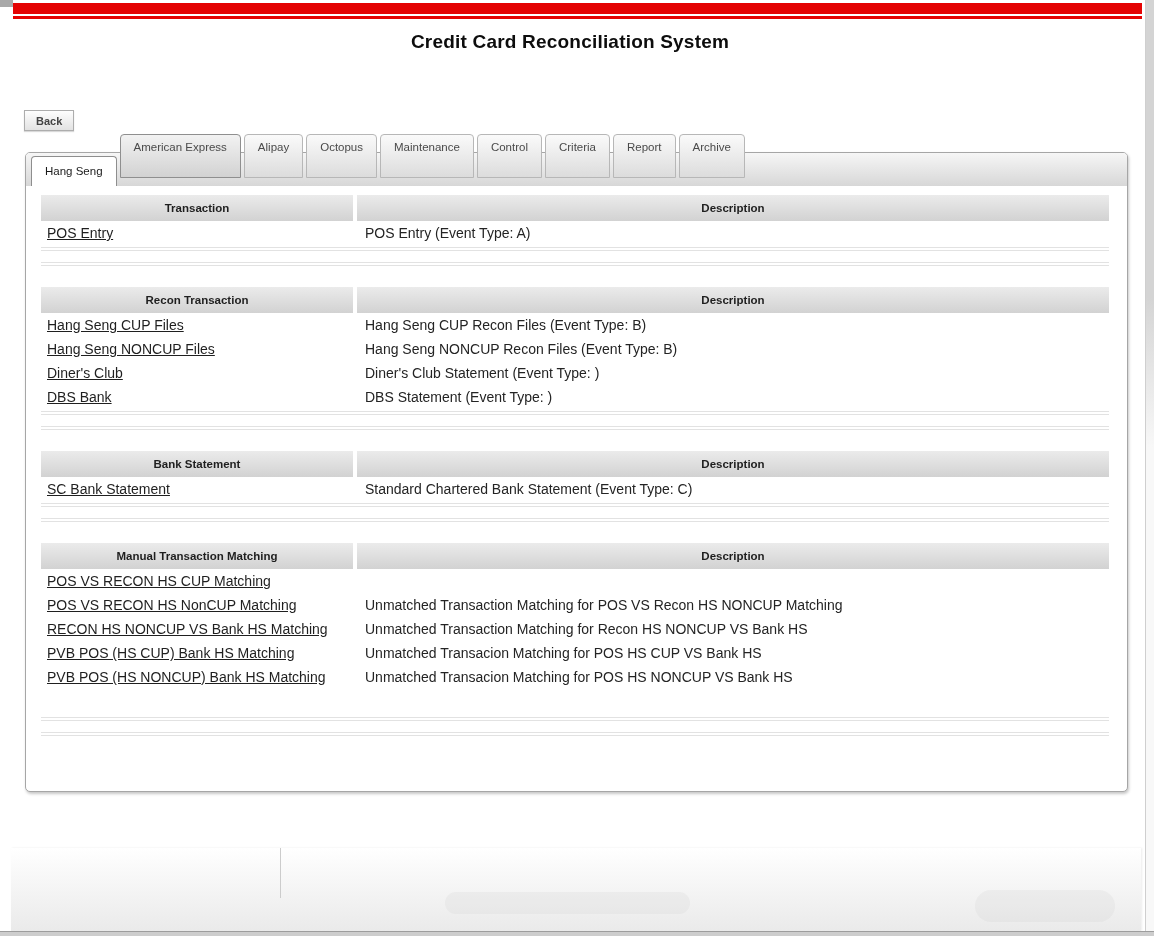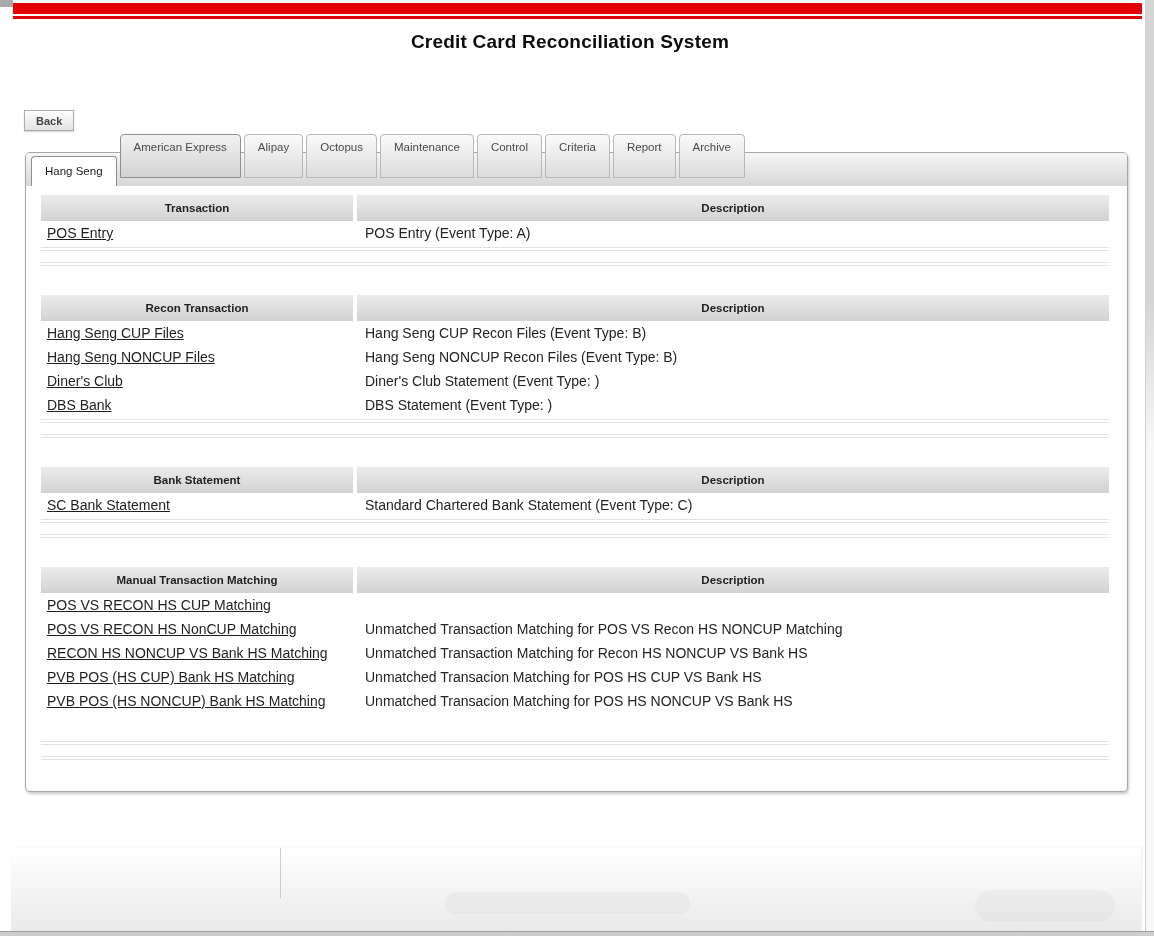--- a/index.html
+++ b/index.html
@@ -29,21 +29,21 @@
   .tab { margin-right:3px; padding:0 13px; font-size:11.5px; color:#4a4a4a; cursor:pointer;
     border:1px solid #b7b7b7; border-radius:4px 4px 0 0; height:44px; line-height:25px;
     margin-bottom:8px; background:linear-gradient(#fafafa,#dcdcdc); white-space:nowrap; }
   .tab.hl { border-color:#8f8f8f; background:linear-gradient(#f2f2f2,#d2d2d2); }
   .tab.active { height:30px; line-height:28px; margin-bottom:0; background:#fff;
     border-color:#8e8e8e; border-bottom:none; color:#1a1a1a; }
 
   .panel-content { padding:9px 18px 0 15px; }
 
   
-  .section { margin-bottom:12px; }
+  .section { margin-bottom:4px; }
   .thead { display:flex; height:26px; }
   .th { background:linear-gradient(#ebebeb,#d2d2d2); font-size:11.5px; font-weight:700;
     color:#1f1f1f; display:flex; align-items:center; justify-content:center; }
   .th-left  { width:312px; }
   .th-gap   { width:4px; background:#fff; }
   .th-right { flex:1; }
   .trow { display:flex; height:24px; align-items:center; font-size:14px; }
   .td-link { width:316px; padding-left:6px; }
   .td-desc { flex:1; padding-left:8px; color:#242424; }
   .row-link { color:#1f1f1f; text-decoration:underline; cursor:pointer; }

